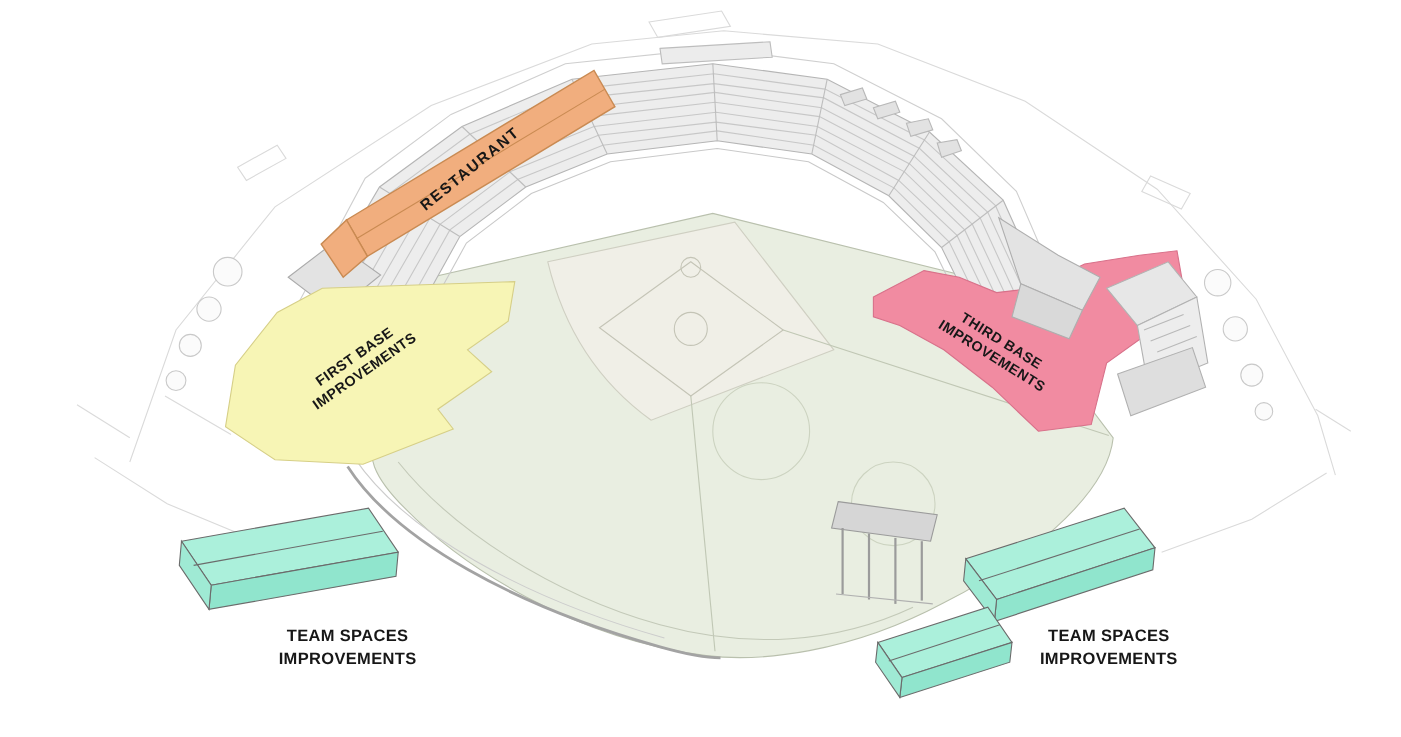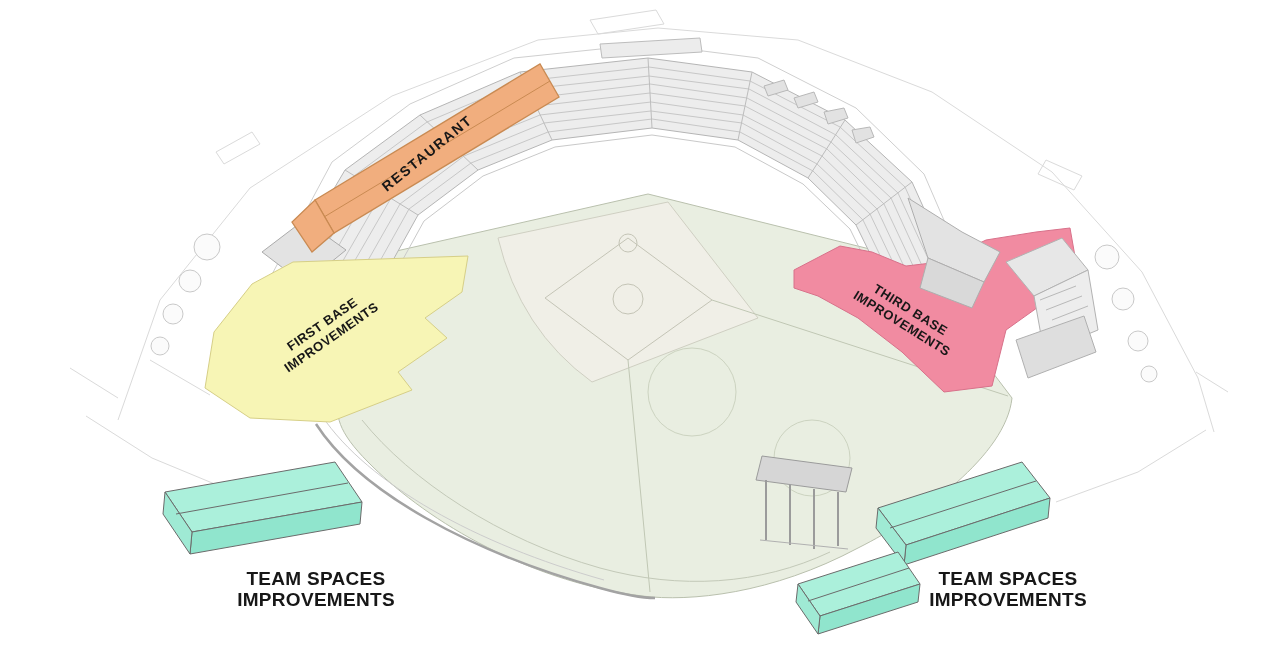--- a/index.html
+++ b/index.html
@@ -8,21 +8,21 @@
     font-family:"Liberation Sans",sans-serif;
   }
   .stage svg{position:absolute;left:0;top:0;}
   .zone-label{
     position:absolute;transform:translate(-50%,-50%) rotate(var(--rot,0deg));
     text-align:center;color:#171717;font-weight:700;white-space:nowrap;
   }
   .zone-label .l{display:block;}
   .restaurant-label{font-size:14px;letter-spacing:1.6px;}
   .zone-sm{font-size:13px;line-height:16px;letter-spacing:.5px;}
-  .team-label{font-size:19px;line-height:21px;letter-spacing:.3px;}
+  .team-label{font-size:15px;line-height:21px;letter-spacing:.3px;}
 </style>
 </head>
 <body>
 
 <div class="stage">
 
 <svg width="1274" height="670" viewBox="0 0 1274 670">
 
   <g fill="none" stroke="#dadada" stroke-width="1">
     <polyline points="118,420 160,300 250,188 392,96 538,40 658,28 798,40 932,92 1052,172 1142,272 1198,378 1214,432"></polyline>

